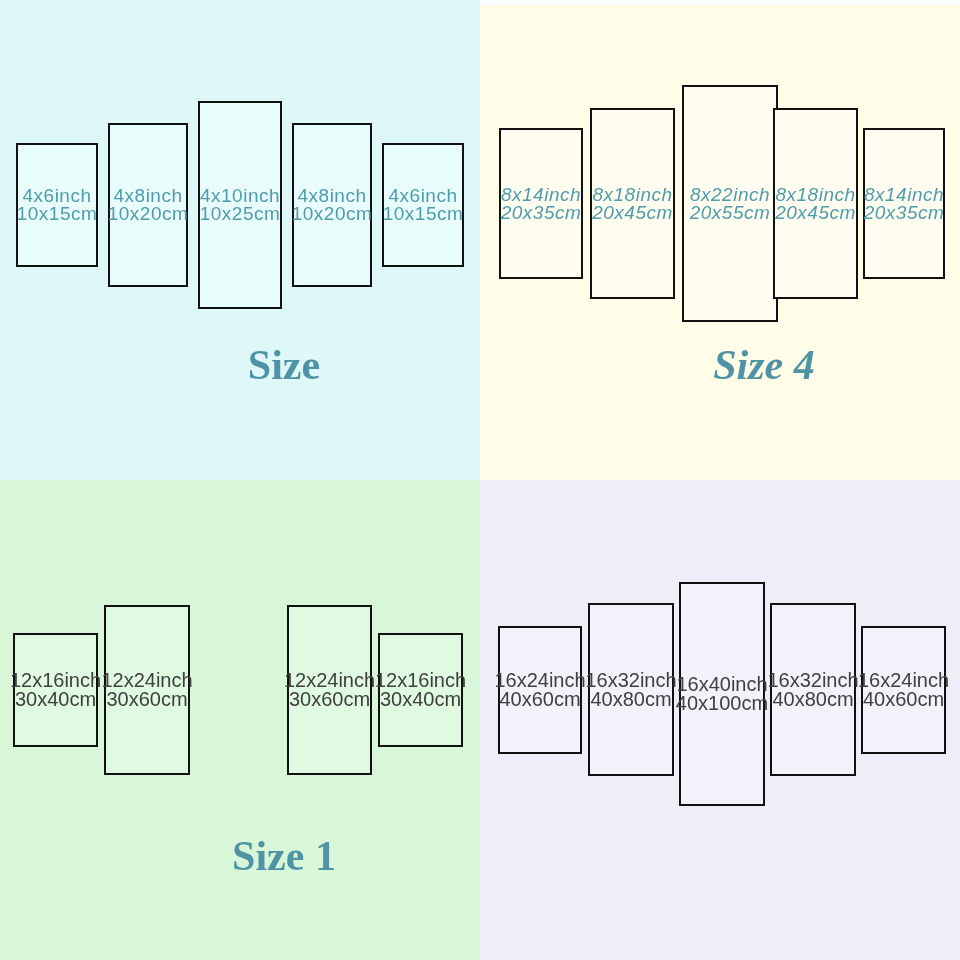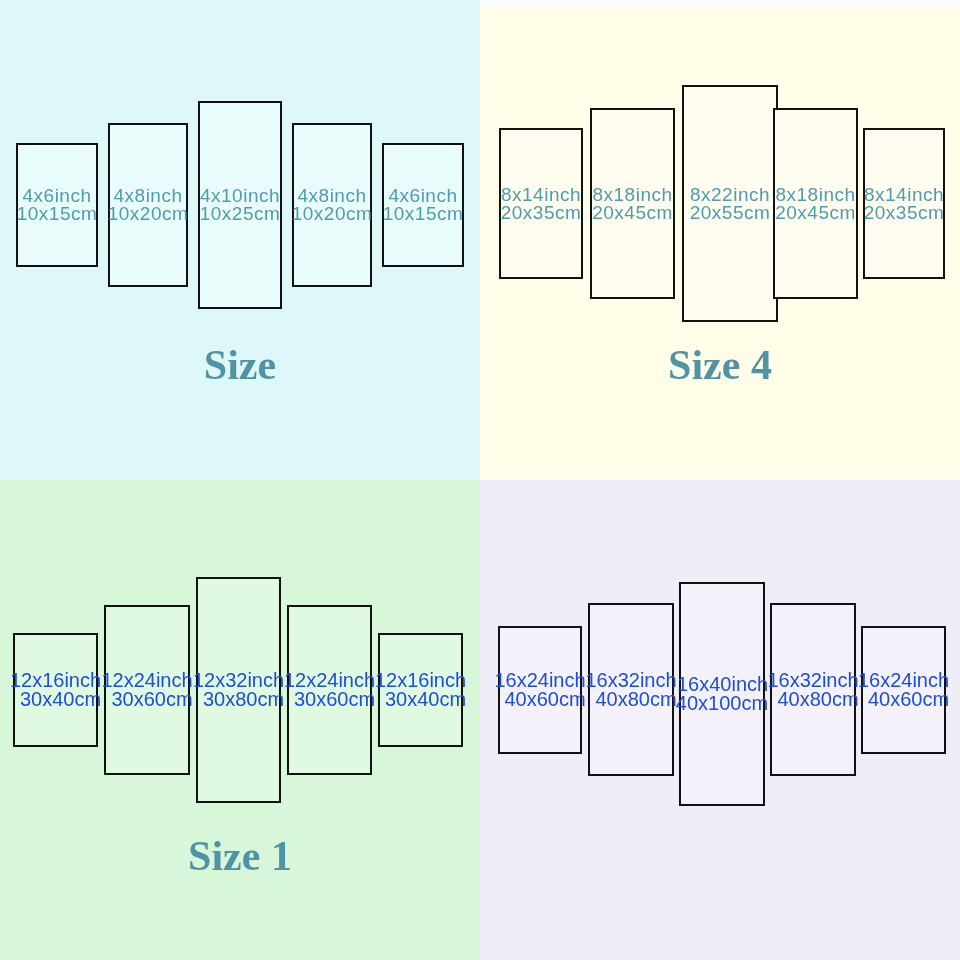--- a/index.html
+++ b/index.html
@@ -26,28 +26,28 @@
     border:2px solid #111111;
     display:flex;align-items:center;justify-content:center;
   }
   .q1 .panel{background:#e9fcfc;}
   .q2 .panel{background:#fffdf0;}
   .q3 .panel{background:#e0fae1;}
   .q4 .panel{background:#f5f1fa;}
 
   .panel-text{white-space:nowrap;text-align:center;}
   .q1 .panel-text,.q2 .panel-text{color:#4f9cad;font-size:19px;line-height:18px;letter-spacing:0.5px;}
-  .q3 .panel-text,.q4 .panel-text{color:#1d4ed8;font-size:20px;line-height:19px;text-align:right;}
+  .q3 .panel-text,.q4 .panel-text{color:#404040;font-size:20px;line-height:19px;}
 
   .size-label{
     position:absolute;left:0;width:100%;text-align:center;
     color:#5093a5;
     font-family:"Liberation Serif",serif;
     font-weight:bold;
-    font-size:42px;line-height:46px;
+    font-size:42px;line-height:46px;padding-left:44px;
   }
   .q1 .size-label,.q2 .size-label{top:342px;}
   .q3 .size-label,.q4 .size-label{top:353px;}
 
   
   .q1 .p1{left:16px;top:143px;width:82px;height:124px;}
   .q1 .p2{left:108px;top:123px;width:80px;height:164px;}
   .q1 .p3{left:198px;top:101px;width:84px;height:208px;}
   .q1 .p4{left:292px;top:123px;width:80px;height:164px;}
   .q1 .p5{left:382px;top:143px;width:82px;height:124px;}
@@ -102,21 +102,21 @@
     </div>
     <div class="panel p5">
       <div class="panel-text">
         <div>4x6inch</div>
         <div>10x15cm</div>
       </div>
     </div>
     <div class="size-label">Size</div>
   </div>
 
-  <div class="quad q2" style="background: rgb(255, 253, 232);">
+  <div class="quad q2" style="background: rgb(255, 253, 232); font-style: italic;">
     <div class="edge-strip"></div>
     <div class="panel p1">
       <div class="panel-text">
         <div>8x14inch</div>
         <div>20x35cm</div>
       </div>
     </div>
     <div class="panel p2">
       <div class="panel-text">
         <div>8x18inch</div>
@@ -150,26 +150,20 @@
         <div>12x16inch</div>
         <div>30x40cm</div>
       </div>
     </div>
     <div class="panel p2">
       <div class="panel-text">
         <div>12x24inch</div>
         <div>30x60cm</div>
       </div>
     </div>
-    <div class="panel p3">
-      <div class="panel-text">
-        <div>12x32inch</div>
-        <div>30x80cm</div>
-      </div>
-    </div>
     <div class="panel p4">
       <div class="panel-text">
         <div>12x24inch</div>
         <div>30x60cm</div>
       </div>
     </div>
     <div class="panel p5">
       <div class="panel-text">
         <div>12x16inch</div>
         <div>30x40cm</div>

